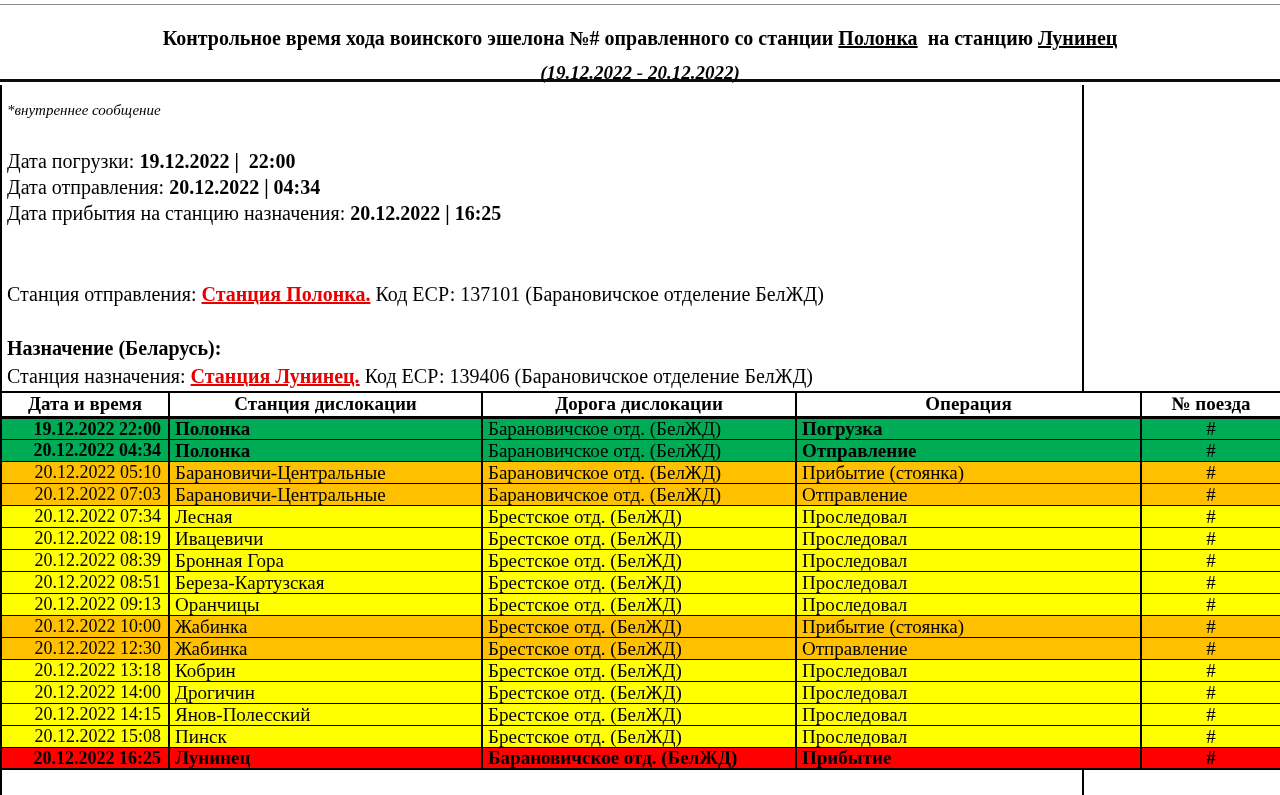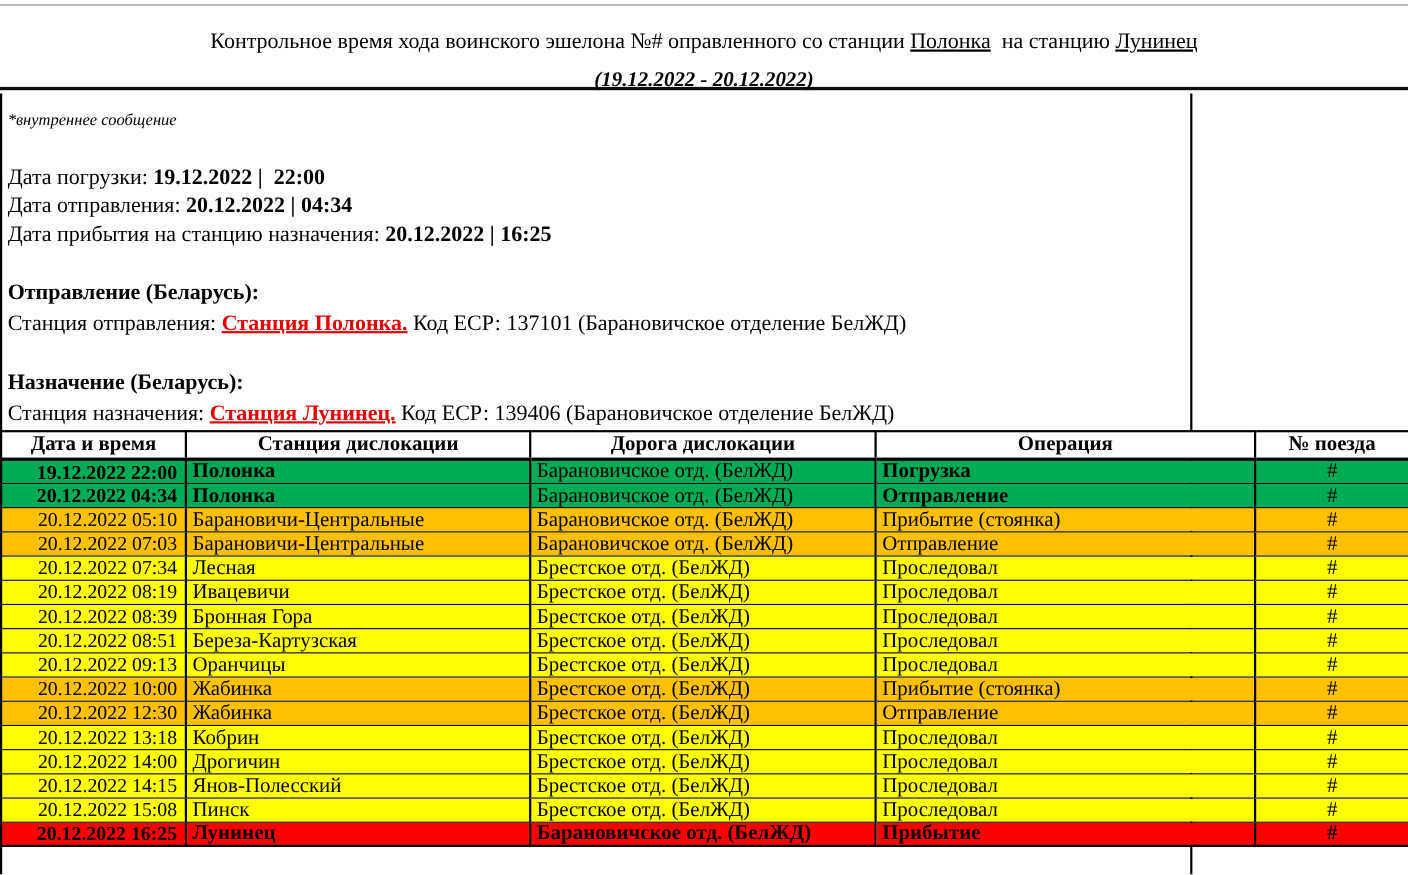--- a/index.html
+++ b/index.html
@@ -8,21 +8,21 @@
     font-family:"Liberation Serif", serif; overflow:hidden;
   }
   .page { position:relative; width:1280px; height:795px; background:#fff; }
 
   
   .title-block {
     position:absolute; top:4px; left:0; width:1280px; height:78px;
     border-top:1px solid #8a8a8a; border-bottom:3px solid #0d0d0d;
     text-align:center;
   }
-  .title-line1 { margin-top:22px; font-size:20px; font-weight:normal; white-space:pre; }
+  .title-line1 { margin-top:22px; font-size:20px; font-weight:bold; white-space:pre; }
   .title-line1 .uline { text-decoration:underline; }
   .title-line2 { margin-top:12px; font-size:19px; font-weight:bold; font-style:italic; }
 
   
   .content {
     position:absolute; top:85px; left:0; width:1084px; height:710px;
     border-left:2px solid #000; border-right:2px solid #000;
   }
   .abs { position:absolute; left:5px; white-space:pre; }
   .note { top:17px; font-size:15px; font-style:italic; }
@@ -75,21 +75,20 @@
     <div class="title-line2">(19.12.2022 - 20.12.2022)</div>
   </div>
 
   <div class="content">
     <div class="abs note">*внутреннее сообщение</div>
 
     <div class="abs line t-loading"><span>Дата погрузки: </span><span class="val">19.12.2022 |  22:00</span></div>
     <div class="abs line t-departure"><span>Дата отправления: </span><span class="val">20.12.2022 | 04:34</span></div>
     <div class="abs line t-arrival"><span>Дата прибытия на станцию назначения: </span><span class="val">20.12.2022 | 16:25</span></div>
 
-    <div class="abs heading t-orig-head">Отправление (Беларусь):</div>
     <div class="abs line t-orig-line"><span>Станция отправления: </span><span class="station-link">Станция Полонка.</span><span> Код ЕСР: 137101 (Барановичское отделение БелЖД)</span></div>
 
     <div class="abs heading t-dest-head">Назначение (Беларусь):</div>
     <div class="abs line t-dest-line"><span>Станция назначения: </span><span class="station-link">Станция Лунинец.</span><span> Код ЕСР: 139406 (Барановичское отделение БелЖД)</span></div>
   </div>
 
   <table class="schedule">
     <colgroup>
       <col style="width:168px">
         <col style="width:313px">

